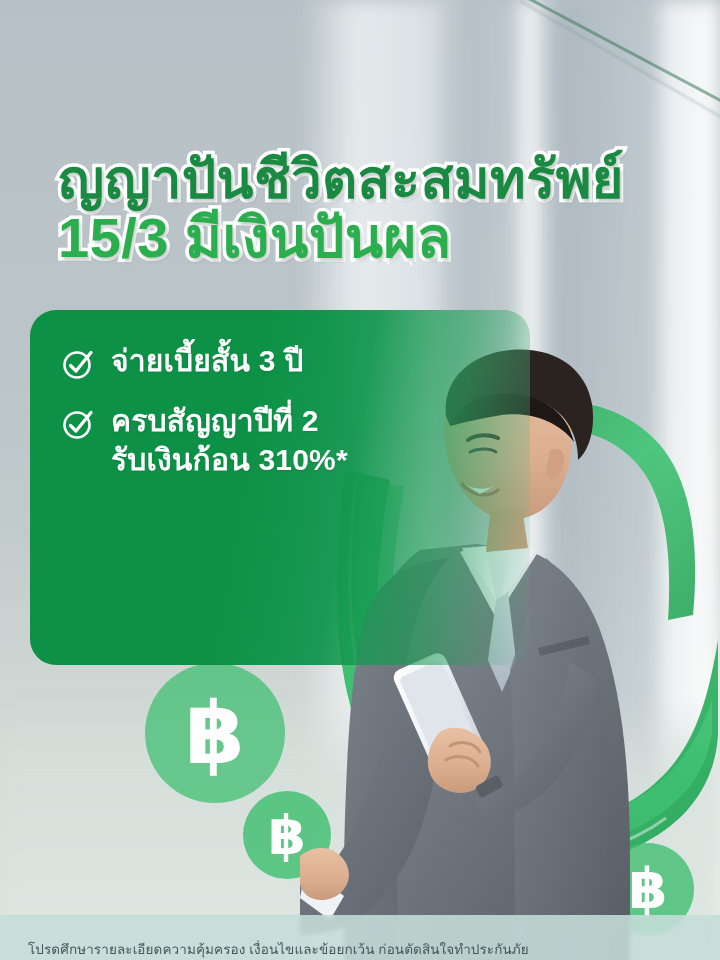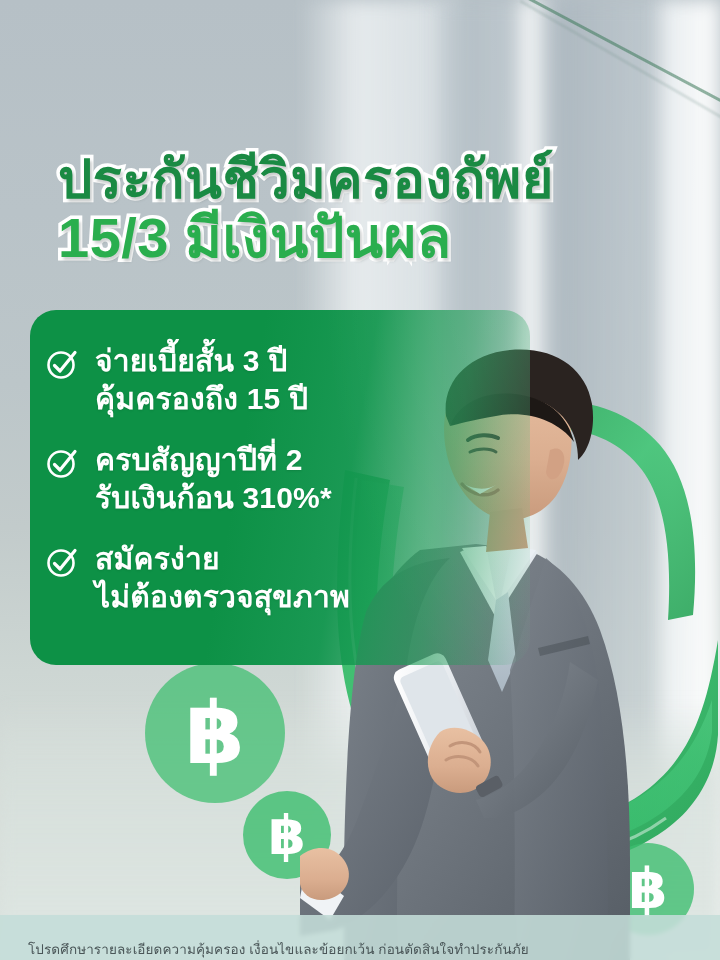--- a/index.html
+++ b/index.html
@@ -174,21 +174,21 @@
     right: -30px; top: -40px;
     width: 240px; height: 460px;
     background: radial-gradient(ellipse at top right, rgba(255,255,255,.12), rgba(255,255,255,0) 70%);
   }
 
   .bullets {
     position: absolute;
     left: 30px;
     top: 310px;
     width: 430px;
-    padding: 32px 0 0 16px;
+    padding: 32px 0 0 32px;
     box-sizing: border-box;
   }
   .bullet {
     display: flex;
     align-items: flex-start;
     margin-bottom: 22px;
   }
   .bullet:last-child { margin-bottom: 0; }
   .check-icon {
     flex: 0 0 auto;
@@ -425,68 +425,55 @@
                C194,474 194,452 182,440
                C170,428 152,424 140,432 Z" fill="url(#skinG)"></path>
       <path d="M150,446 C160,440 174,442 180,452" stroke="#c2957a" stroke-width="3" fill="none" stroke-linecap="round"></path>
       <path d="M146,460 C156,454 172,456 178,466" stroke="#c2957a" stroke-width="3" fill="none" stroke-linecap="round"></path>
 
       <rect x="176" y="480" width="26" height="13" rx="4" fill="#5a5f66" transform="rotate(-28 189 486)"></rect>
     </svg>
   </div>
 
   <div class="headline">
-    <span class="hl-line hl-1">ประกันชีวิมครองถัพย์</span>
+    <span class="hl-line hl-1">ญญาปันชีวิตสะสมทรัพย์</span>
     <span class="hl-line hl-2">15/3 มีเงินปันผล</span>
   </div>
 
   <div class="panel">
     <div class="panel-sheen"></div>
   </div>
 
   <div class="bullets">
 
     <div class="bullet">
       <span class="check-icon">
         <svg viewBox="0 0 32 32" width="32" height="32" xmlns="http://www.w3.org/2000/svg">
           <circle cx="15" cy="17" r="12.5" fill="none" stroke="#ffffff" stroke-width="2.6"></circle>
           <path d="M8.5,17.5 L14,23 L29,4.5" fill="none" stroke="#ffffff" stroke-width="3.2" stroke-linecap="round" stroke-linejoin="round"></path>
         </svg>
       </span>
       <span class="bullet-text">
         <span>จ่ายเบี้ยสั้น 3 ปี</span>
-        <span class="l2">คุ้มครองถึง 15 ปี</span>
       </span>
     </div>
 
     <div class="bullet">
       <span class="check-icon">
         <svg viewBox="0 0 32 32" width="32" height="32" xmlns="http://www.w3.org/2000/svg">
           <circle cx="15" cy="17" r="12.5" fill="none" stroke="#ffffff" stroke-width="2.6"></circle>
           <path d="M8.5,17.5 L14,23 L29,4.5" fill="none" stroke="#ffffff" stroke-width="3.2" stroke-linecap="round" stroke-linejoin="round"></path>
         </svg>
       </span>
       <span class="bullet-text">
         <span>ครบสัญญาปีที่ 2</span>
         <span class="l2">รับเงินก้อน 310%*</span>
       </span>
     </div>
 
-    <div class="bullet">
-      <span class="check-icon">
-        <svg viewBox="0 0 32 32" width="32" height="32" xmlns="http://www.w3.org/2000/svg">
-          <circle cx="15" cy="17" r="12.5" fill="none" stroke="#ffffff" stroke-width="2.6"></circle>
-          <path d="M8.5,17.5 L14,23 L29,4.5" fill="none" stroke="#ffffff" stroke-width="3.2" stroke-linecap="round" stroke-linejoin="round"></path>
-        </svg>
-      </span>
-      <span class="bullet-text">
-        <span>สมัครง่าย</span>
-        <span class="l2">ไม่ต้องตรวจสุขภาพ</span>
-      </span>
-    </div>
 
   </div>
 
   <div class="footer">
     <div class="footer-text">โปรดศึกษารายละเอียดความคุ้มครอง เงื่อนไขและข้อยกเว้น ก่อนตัดสินใจทำประกันภัย</div>
   </div>
 
 </div>
 
 </body></html>

